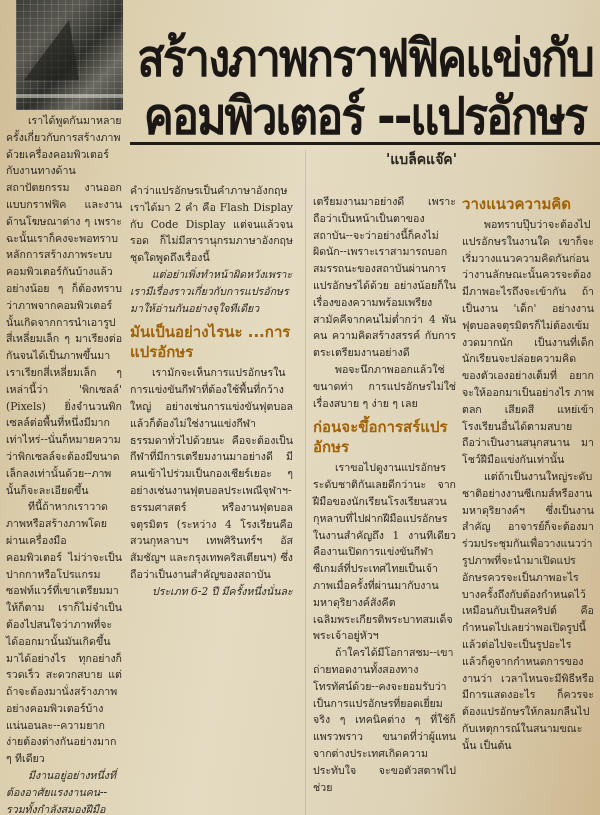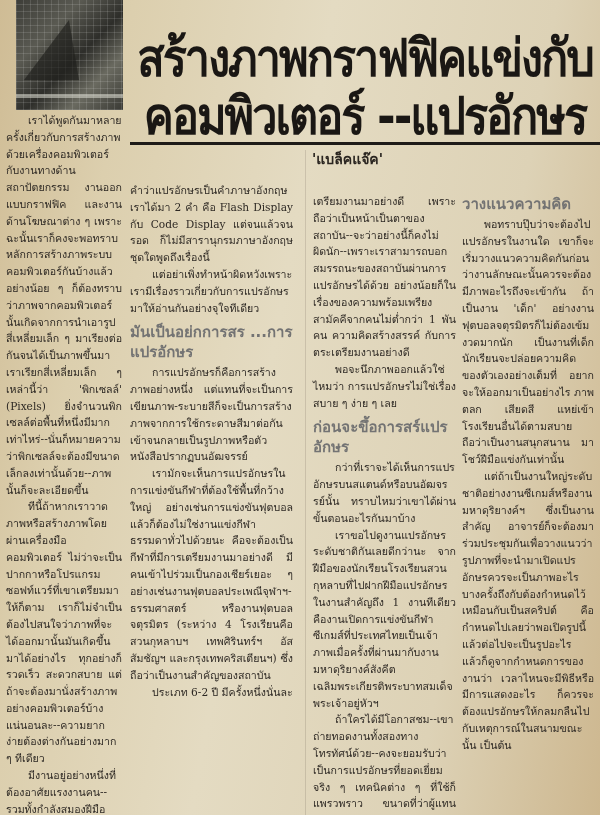--- a/index.html
+++ b/index.html
@@ -27,27 +27,27 @@
   .headline {
     position: absolute; left: 135px; top: 30px; width: 460px;
     font-family: "DejaVu Sans", sans-serif; font-weight: bold;
     font-size: 45px; line-height: 50px; letter-spacing: -2px;
     color: #1a1714; text-align: center; transform: scaleY(1.15); transform-origin: top;
   }
   .rule { position: absolute; left: 130px; top: 142px; width: 470px; height: 3px; background: #1e1b18; }
   .col { position: absolute; font-size: 10.6px; line-height: 16.8px; color: #2d2823; }
   .col p { text-indent: 22px; text-align: justify; }
   .col p.noind { text-indent: 0; }
-  .col p.it { }
-  .col h3 { font-family: "DejaVu Sans", sans-serif; font-size: 15px; line-height: 20px; font-weight: bold; margin: 6px 0 2px; color: #737373; }
+  .col p.it { font-style: italic; }
+  .col h3 { font-family: "DejaVu Sans", sans-serif; font-size: 15px; line-height: 20px; font-weight: bold; margin: 6px 0 2px; color: #a16207; }
   .c1 { left: 6px; top: 112px; width: 116px; }
   .c2 { left: 130px; top: 182px; width: 163px; }
   .c3 { left: 313px; top: 193px; width: 143px; }
   .c4 { left: 462px; top: 188px; width: 132px; }
-  .byline { position: absolute; left: 312px; top: 148px; width: 145px; text-align: left; font-size: 14px; font-weight: bold; color: #2a2520; }
+  .byline { position: absolute; left: 312px; top: 148px; width: 145px; text-align: right; font-size: 14px; font-weight: bold; color: #2a2520; }
   .vline { position: absolute; left: 305px; top: 150px; width: 1px; height: 665px; background: rgba(60,50,40,0.15); }
 </style>
 </head>
 <body>
 
 <div class="page">
   <div class="photo">
     <div class="roof"></div>
     <div class="base"></div>
   </div>
@@ -64,31 +64,29 @@
   <div class="col c1">
     <p>เราได้พูดกันมาหลายครั้งเกี่ยวกับการสร้างภาพด้วยเครื่องคอมพิวเตอร์กับงานทางด้านสถาปัตยกรรม งานออกแบบกราฟฟิค และงานด้านโฆษณาต่าง ๆ เพราะฉะนั้นเราก็คงจะพอทราบหลักการสร้างภาพระบบคอมพิวเตอร์กันบ้างแล้ว อย่างน้อย ๆ ก็ต้องทราบว่าภาพจากคอมพิวเตอร์นั้นเกิดจากการนำเอารูปสี่เหลี่ยมเล็ก ๆ มาเรียงต่อกันจนได้เป็นภาพขึ้นมา เราเรียกสี่เหลี่ยมเล็ก ๆ เหล่านี้ว่า 'พิกเซลล์' (Pixels) ยิ่งจำนวนพิกเซลล์ต่อพื้นที่หนึ่งมีมากเท่าไหร่--นั่นก็หมายความว่าพิกเซลล์จะต้องมีขนาดเล็กลงเท่านั้นด้วย--ภาพนั้นก็จะละเอียดขึ้น</p>
     <p>ทีนี้ถ้าหากเราวาดภาพหรือสร้างภาพโดยผ่านเครื่องมือคอมพิวเตอร์ ไม่ว่าจะเป็นปากกาหรือโปรแกรมซอฟท์แวร์ที่เขาเตรียมมาให้ก็ตาม เราก็ไม่จำเป็นต้องไปสนใจว่าภาพที่จะได้ออกมานั้นมันเกิดขึ้นมาได้อย่างไร ทุกอย่างก็รวดเร็ว สะดวกสบาย แต่ถ้าจะต้องมานั่งสร้างภาพอย่างคอมพิวเตอร์บ้าง แน่นอนละ--ความยากง่ายต้องต่างกันอย่างมาก ๆ ทีเดียว</p>
     <p class="it">มีงานอยู่อย่างหนึ่งที่ต้องอาศัยแรงงานคน--รวมทั้งกำลังสมองฝีมือ และที่จะขาดไม่ได้คือ...ความสามัคคี--มาสร้างสรรค์ภาพในระบบเดียวกันกับคอมพิวเตอร์</p>
 
   </div>
 
   <div class="col c2">
     <p class="noind">คำว่าแปรอักษรเป็นคำภาษาอังกฤษ เราได้มา 2 คำ คือ Flash Display กับ Code Display แต่จนแล้วจนรอด ก็ไม่มีสารานุกรมภาษาอังกฤษชุดใดพูดถึงเรื่องนี้</p>
     <p class="it">แต่อย่าเพิ่งทำหน้าผิดหวังเพราะเรามีเรื่องราวเกี่ยวกับการแปรอักษรมาให้อ่านกันอย่างจุใจทีเดียว</p>
-    <h3>มันเป็นอย่กการสร ...การแปรอักษร</h3>
-    <p>การแปรอักษรก็คือการสร้างภาพอย่างหนึ่ง แต่แทนที่จะเป็นการเขียนภาพ-ระบายสีก็จะเป็นการสร้างภาพจากการใช้กระดาษสีมาต่อกันเข้าจนกลายเป็นรูปภาพหรือตัวหนังสือปรากฏบนอัฒจรรย์</p>
+    <h3>มันเป็นอย่างไรนะ ...การแปรอักษร</h3>
     <p>เรามักจะเห็นการแปรอักษรในการแข่งขันกีฬาที่ต้องใช้พื้นที่กว้างใหญ่ อย่างเช่นการแข่งขันฟุตบอล แล้วก็ต้องไม่ใช่งานแข่งกีฬาธรรมดาทั่วไปด้วยนะ คือจะต้องเป็นกีฬาที่มีการเตรียมงานมาอย่างดี มีคนเข้าไปร่วมเป็นกองเชียร์เยอะ ๆ อย่างเช่นงานฟุตบอลประเพณีจุฬาฯ-ธรรมศาสตร์ หรืองานฟุตบอลจตุรมิตร (ระหว่าง 4 โรงเรียนคือสวนกุหลาบฯ เทพศิรินทร์ฯ อัสสัมชัญฯ และกรุงเทพคริสเตียนฯ) ซึ่งถือว่าเป็นงานสำคัญของสถาบัน</p>
     <p class="it">ประเภท 6-2 ปี มีครั้งหนึ่งนั่นละ</p>
   </div>
 
   <div class="col c3">
-    <p class="noind">เตรียมงานมาอย่างดี เพราะถือว่าเป็นหน้าเป็นตาของสถาบัน--จะว่าอย่างนี้ก็คงไม่ผิดนัก--เพราะเราสามารถบอกสมรรถนะของสถาบันผ่านการแปรอักษรได้ด้วย อย่างน้อยก็ในเรื่องของความพร้อมเพรียงสามัคคีจากคนไม่ต่ำกว่า 1 พันคน ความคิดสร้างสรรค์ กับการตระเตรียมงานอย่างดี</p>
-    <p>พอจะนึกภาพออกแล้วใช่ไหมว่า การแปรอักษรไม่ใช่เรื่องสบาย ๆ ง่าย ๆ เลย</p>
+    <p class="noind">เตรียมงานมาอย่างดี เพราะถือว่าเป็นหน้าเป็นตาของสถาบัน--จะว่าอย่างนี้ก็คงไม่ผิดนัก--เพราะเราสามารถบอกสมรรถนะของสถาบันผ่านการแปรอักษรได้ด้วย อย่างน้อยก็ในเรื่องของความพร้อมเพรียงสามัคคีจากคนไม่ต่ำกว่า 4 พันคน ความคิดสร้างสรรค์ กับการตระเตรียมงานอย่างดี</p>
+    <p>พอจะนึกภาพออกแล้วใช่ขนาดท่า การแปรอักษรไม่ใช่เรื่องสบาย ๆ ง่าย ๆ เลย</p>
     <h3>ก่อนจะขึ้อการสร์แปรอักษร</h3>
-    <p>กว่าที่เราจะได้เห็นการแปรอักษรบนสแตนด์หรือบนอัฒจรรย์นั้น ทราบไหมว่าเขาได้ผ่านขั้นตอนอะไรกันมาบ้าง</p>
     <p>เราขอไปดูงานแปรอักษรระดับชาติกันเลยดีกว่านะ จากฝีมือของนักเรียนโรงเรียนสวนกุหลาบที่ไปฝากฝีมือแปรอักษรในงานสำคัญถึง 1 งานทีเดียว คืองานเปิดการแข่งขันกีฬาซีเกมส์ที่ประเทศไทยเป็นเจ้าภาพเมื่อครั้งที่ผ่านมากับงานมหาดุริยางค์สังคีตเฉลิมพระเกียรติพระบาทสมเด็จพระเจ้าอยู่หัวฯ</p>
     <p>ถ้าใครได้มีโอกาสชม--เขาถ่ายทอดงานทั้งสองทางโทรทัศน์ด้วย--คงจะยอมรับว่าเป็นการแปรอักษรที่ยอดเยี่ยมจริง ๆ เทคนิคต่าง ๆ ที่ใช้ก็แพรวพราว ขนาดที่ว่าผู้แทนจากต่างประเทศเกิดความประทับใจ จะขอตัวสตาฟไปช่วย</p>
   </div>
 
   <div class="col c4">
     <h3>วางแนวความคิด</h3>
     <p>พอทราบปุ๊บว่าจะต้องไปแปรอักษรในงานใด เขาก็จะเริ่มวางแนวความคิดกันก่อนว่างานลักษณะนั้นควรจะต้องมีภาพอะไรถึงจะเข้ากัน ถ้าเป็นงาน 'เด็ก' อย่างงานฟุตบอลจตุรมิตรก็ไม่ต้องเข้มงวดมากนัก เป็นงานที่เด็กนักเรียนจะปล่อยความคิดของตัวเองอย่างเต็มที่ อยากจะให้ออกมาเป็นอย่างไร ภาพตลก เสียดสี แหย่เข้าโรงเรียนอื่นได้ตามสบายถือว่าเป็นงานสนุกสนาน มาโชว์ฝีมือแข่งกันเท่านั้น</p>
     <p>แต่ถ้าเป็นงานใหญ่ระดับชาติอย่างงานซีเกมส์หรืองานมหาดุริยางค์ฯ ซึ่งเป็นงานสำคัญ อาจารย์ก็จะต้องมาร่วมประชุมกันเพื่อวางแนวว่ารูปภาพที่จะนำมาเปิดแปรอักษรควรจะเป็นภาพอะไร บางครั้งถึงกับต้องกำหนดไว้เหมือนกับเป็นสคริปต์ คือกำหนดไปเลยว่าพอเปิดรูปนี้แล้วต่อไปจะเป็นรูปอะไร แล้วก็ดูจากกำหนดการของงานว่า เวลาไหนจะมีพิธีหรือมีการแสดงอะไร ก็ควรจะต้องแปรอักษรให้กลมกลืนไปกับเหตุการณ์ในสนามขณะนั้น เป็นต้น</p>
 
   </div>

